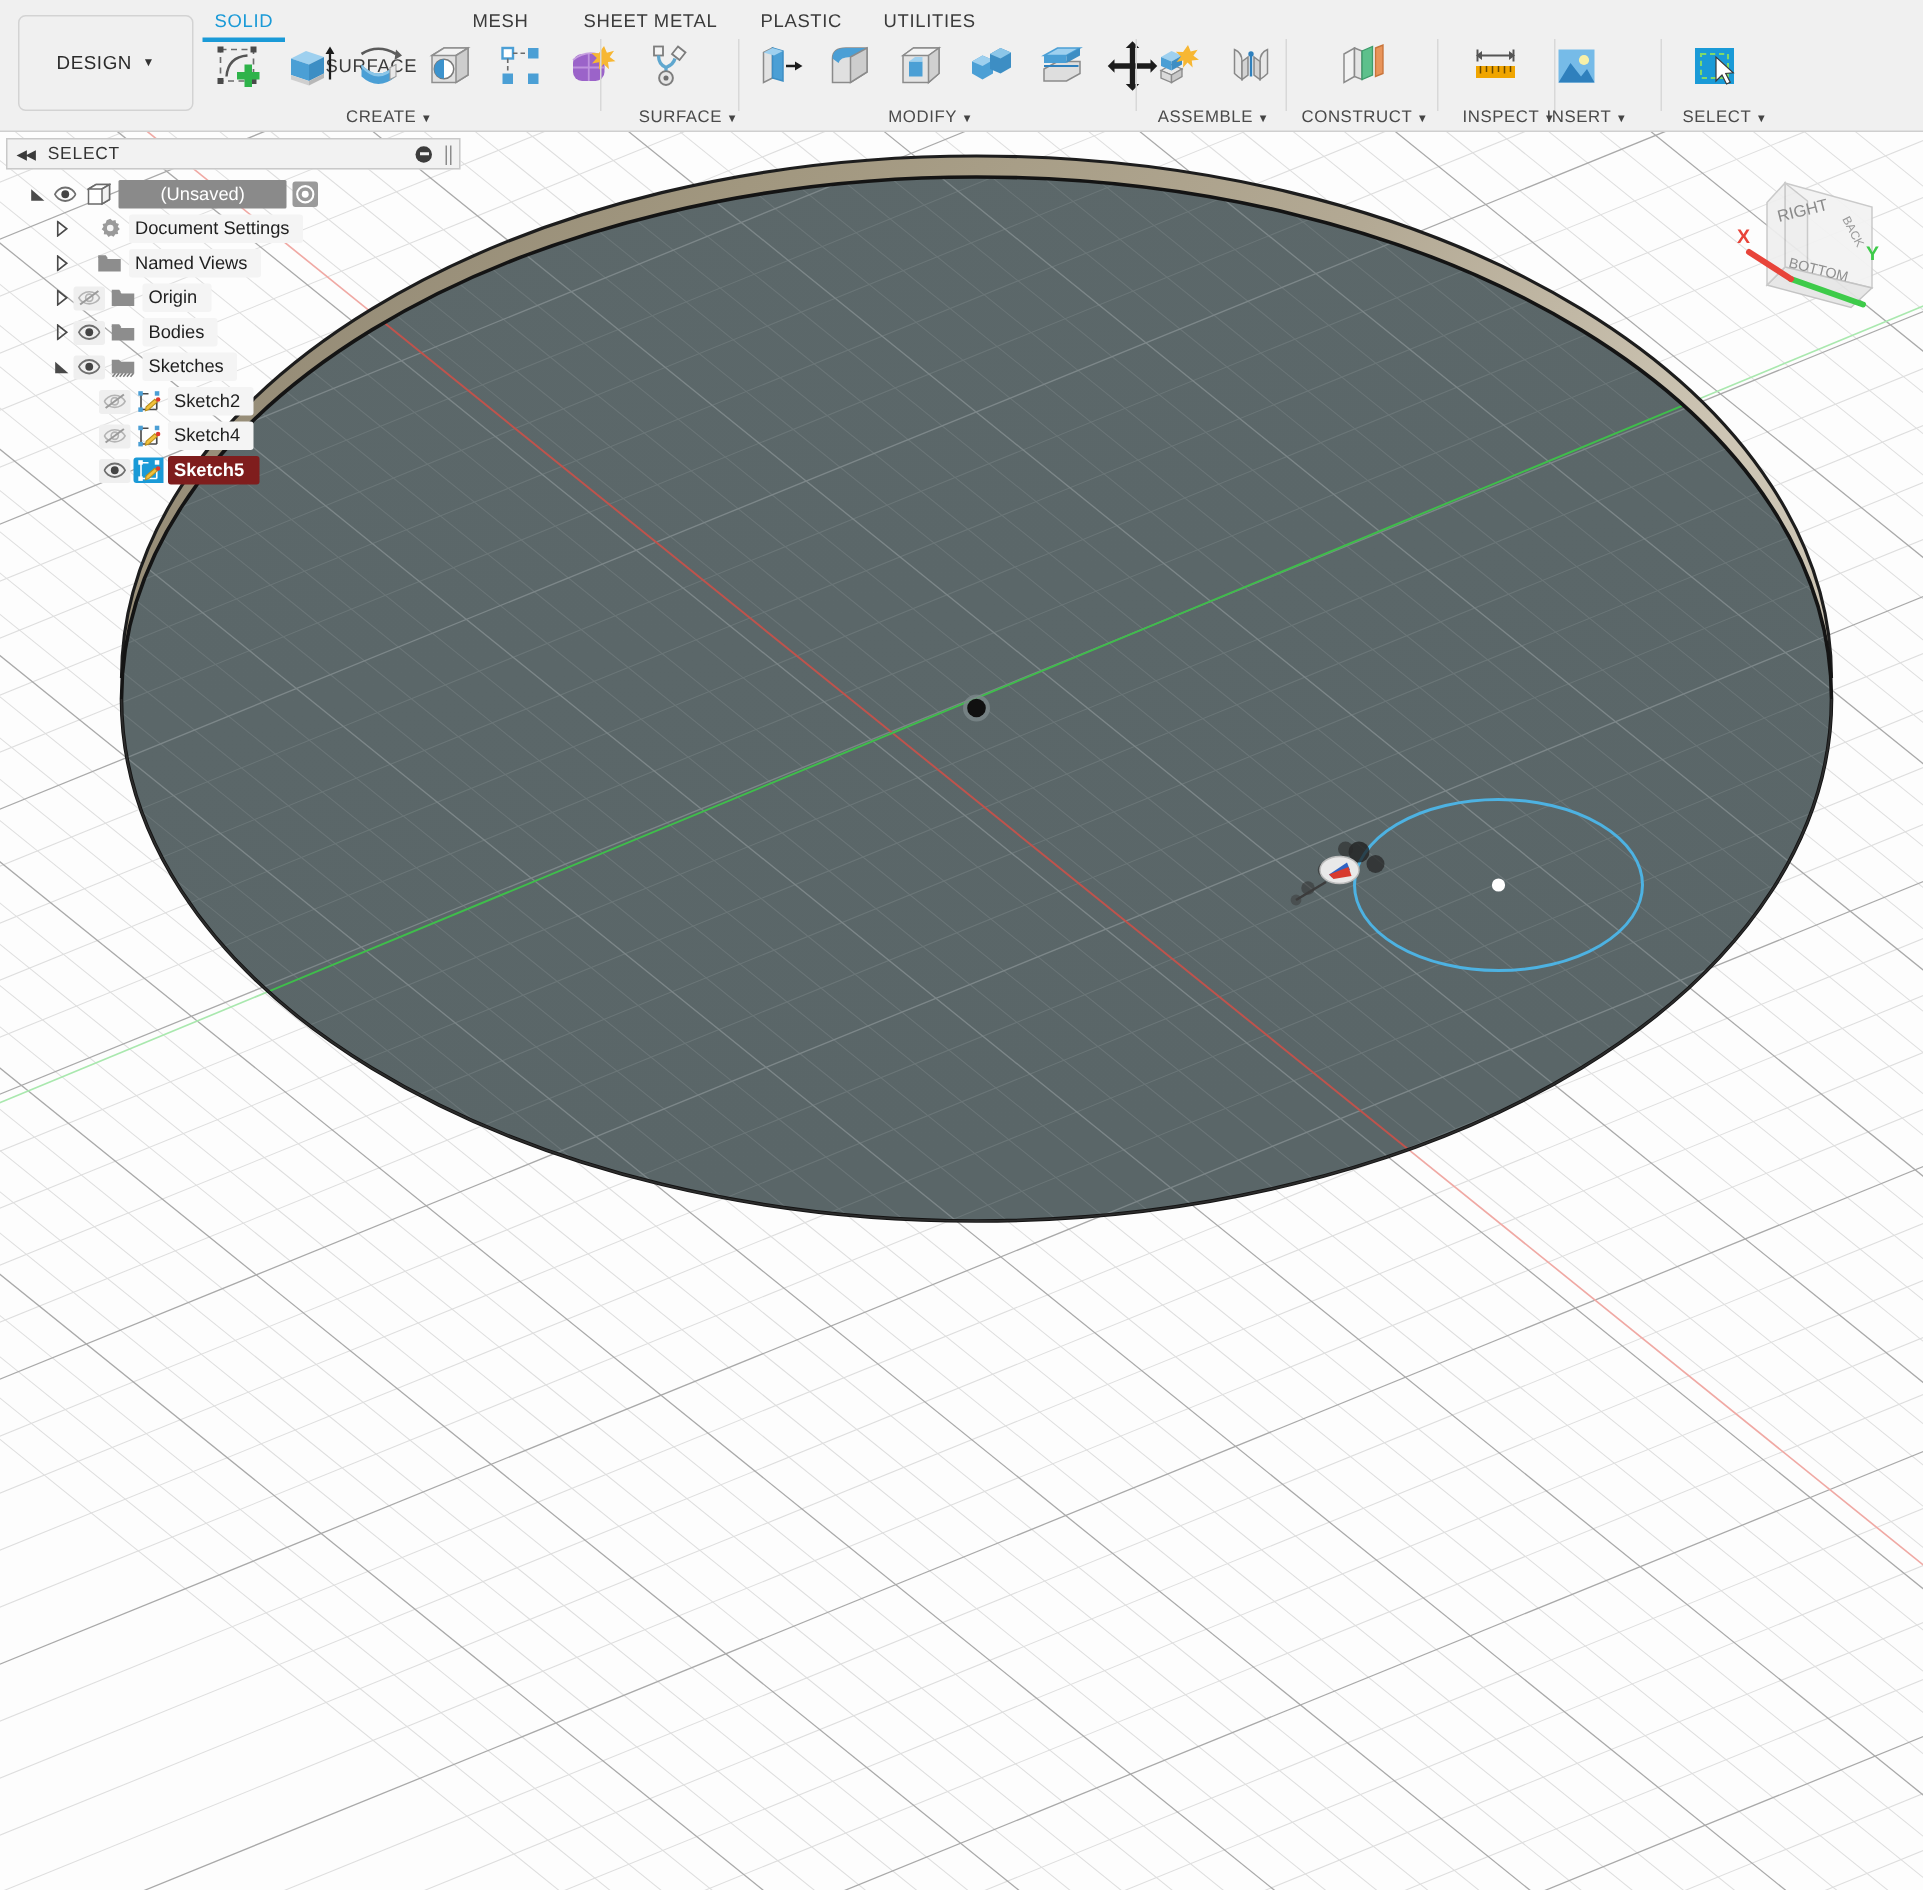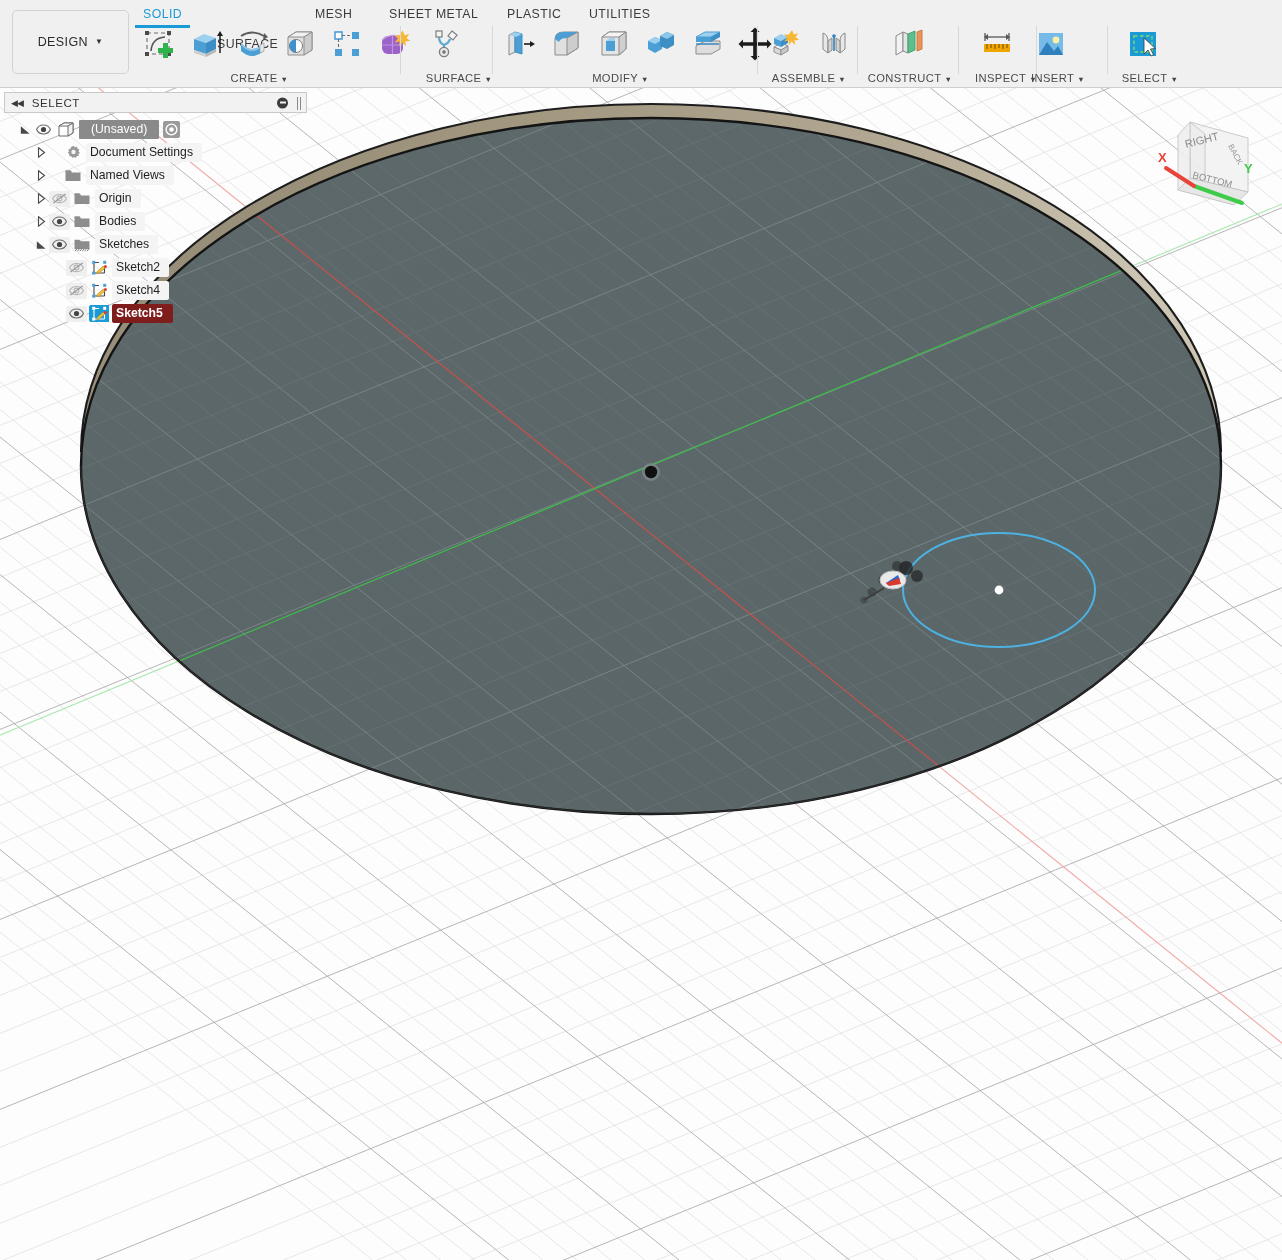--- a/index.html
+++ b/index.html
@@ -75,21 +75,21 @@
   .arrow{width:15px;height:15px;flex:none;display:flex;align-items:center;justify-content:center;cursor:pointer;}
   .arrow svg{display:block;}
   .eye{width:21px;height:16px;flex:none;display:flex;align-items:center;justify-content:center;cursor:pointer;
        background:#efefef;border-radius:2px;margin-right:2px;}
   .eye.plain{background:transparent;}
   .nodeicon{width:20px;height:17px;flex:none;display:flex;align-items:center;justify-content:center;margin-right:3px;}
   .lbl{
     background:#f4f4f4;padding:2px 9px 2px 4px;border-radius:2px;
     font-size:12.2px;color:#1f1f1f;line-height:15px;
   }
-  .row.doc .lbl{background:#8a8a8a;color:#fff;padding:2px 12px;border-radius:1px;}
+  .row.doc .lbl{background:#8a8a8a;color:#fff;padding:2px 28px;border-radius:1px;}
   .row.sel .lbl{background:#7f1d1d;color:#ffffff;font-weight:bold;padding:2px 10px 2px 4px;}
   .row.sel .nodeicon{background:#1a9ad7;border-radius:2px 0 0 2px;}
   .dot-target{
     width:17px;height:17px;margin-left:4px;flex:none;display:flex;align-items:center;justify-content:center;
     background:#9a9a9a;border-radius:2px;cursor:pointer;
   }
   .ind14{width:14px;flex:none;}
   .ind30{width:30px;flex:none;}
   .ind62{width:62px;flex:none;}
 </style>

